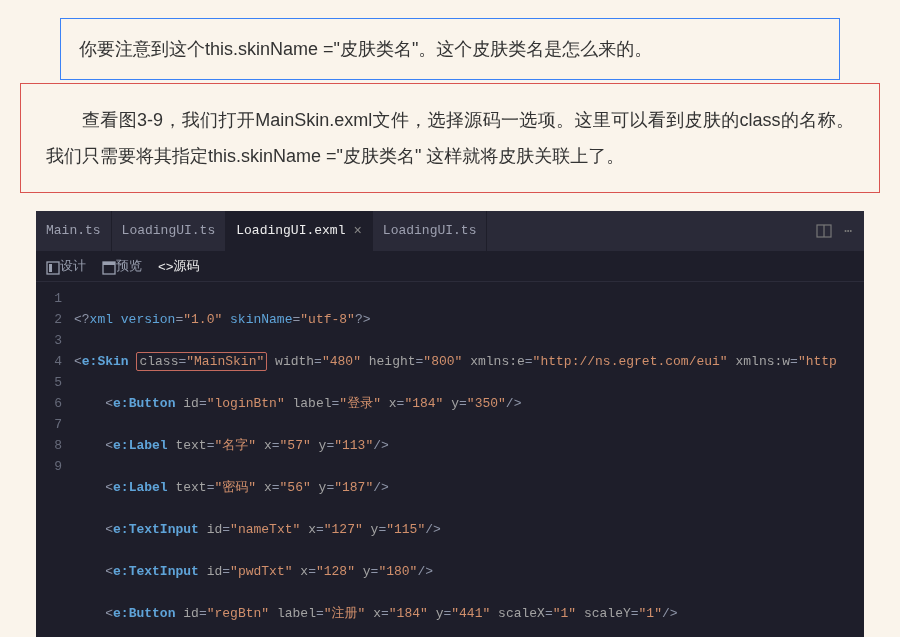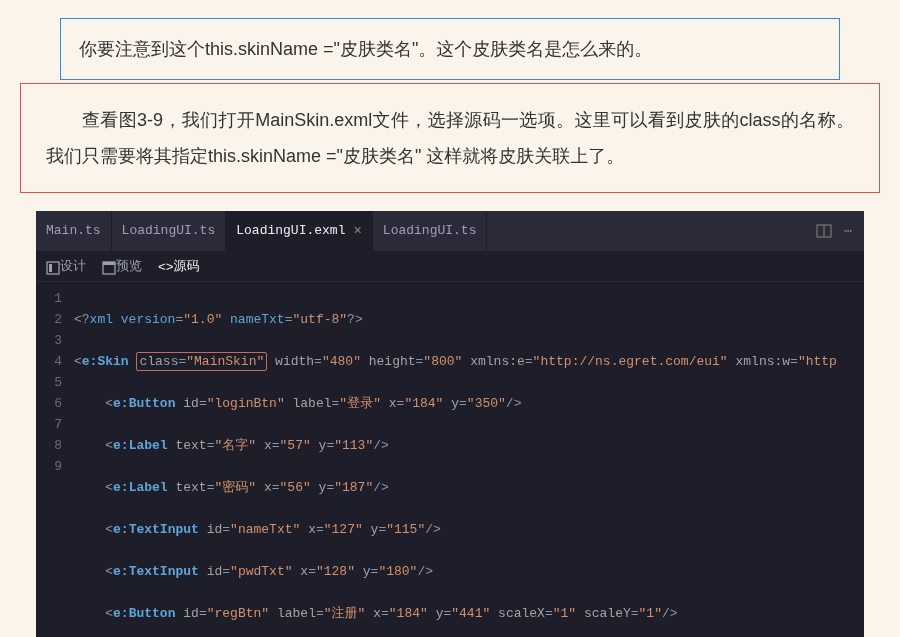--- a/index.html
+++ b/index.html
@@ -182,21 +182,21 @@
       <div>2</div>
       <div>3</div>
       <div>4</div>
       <div>5</div>
       <div>6</div>
       <div>7</div>
       <div>8</div>
       <div>9</div>
     </div>
     <div class="code">
-<div><span class="c-punc">&lt;?</span><span class="c-pi">xml version</span><span class="c-punc">=</span><span class="c-str">"1.0"</span><span class="c-pi"> nameTxt</span><span class="c-punc">=</span><span class="c-str">"utf-8"</span><span class="c-punc">?&gt;</span></div>
+<div><span class="c-punc">&lt;?</span><span class="c-pi">xml version</span><span class="c-punc">=</span><span class="c-str">"1.0"</span><span class="c-pi"> skinName</span><span class="c-punc">=</span><span class="c-str">"utf-8"</span><span class="c-punc">?&gt;</span></div>
 <div><span class="c-punc">&lt;</span><span class="c-tag">e:Skin</span> <span class="hl-box"><span class="c-attr">class</span><span class="c-punc">=</span><span class="c-str">"MainSkin"</span></span> <span class="c-attr">width</span><span class="c-punc">=</span><span class="c-str">"480"</span><span class="c-attr"> height</span><span class="c-punc">=</span><span class="c-str">"800"</span><span class="c-attr"> xmlns:e</span><span class="c-punc">=</span><span class="c-str">"</span><a class="c-url">http://ns.egret.com/eui</a><span class="c-str">"</span><span class="c-attr"> xmlns:w</span><span class="c-punc">=</span><span class="c-str">"</span><a class="c-url">http</a></div>
 <div id="cl3">    <span class="c-punc">&lt;</span><span class="c-tag">e:Button</span> <span class="c-attr">id</span><span class="c-punc">=</span><span class="c-str">"loginBtn"</span> <span class="c-attr">label</span><span class="c-punc">=</span><span class="c-str">"登录"</span> <span class="c-attr">x</span><span class="c-punc">=</span><span class="c-str">"184"</span> <span class="c-attr">y</span><span class="c-punc">=</span><span class="c-str">"350"</span><span class="c-punc">/</span><span class="c-punc">&gt;</span></div>
 <div id="cl4">    <span class="c-punc">&lt;</span><span class="c-tag">e:Label</span> <span class="c-attr">text</span><span class="c-punc">=</span><span class="c-str">"名字"</span> <span class="c-attr">x</span><span class="c-punc">=</span><span class="c-str">"57"</span> <span class="c-attr">y</span><span class="c-punc">=</span><span class="c-str">"113"</span><span class="c-punc">/</span><span class="c-punc">&gt;</span></div>
 <div id="cl5">    <span class="c-punc">&lt;</span><span class="c-tag">e:Label</span> <span class="c-attr">text</span><span class="c-punc">=</span><span class="c-str">"密码"</span> <span class="c-attr">x</span><span class="c-punc">=</span><span class="c-str">"56"</span> <span class="c-attr">y</span><span class="c-punc">=</span><span class="c-str">"187"</span><span class="c-punc">/</span><span class="c-punc">&gt;</span></div>
 <div id="cl6">    <span class="c-punc">&lt;</span><span class="c-tag">e:TextInput</span> <span class="c-attr">id</span><span class="c-punc">=</span><span class="c-str">"nameTxt"</span> <span class="c-attr">x</span><span class="c-punc">=</span><span class="c-str">"127"</span> <span class="c-attr">y</span><span class="c-punc">=</span><span class="c-str">"115"</span><span class="c-punc">/</span><span class="c-punc">&gt;</span></div>
 <div id="cl7">    <span class="c-punc">&lt;</span><span class="c-tag">e:TextInput</span> <span class="c-attr">id</span><span class="c-punc">=</span><span class="c-str">"pwdTxt"</span> <span class="c-attr">x</span><span class="c-punc">=</span><span class="c-str">"128"</span> <span class="c-attr">y</span><span class="c-punc">=</span><span class="c-str">"180"</span><span class="c-punc">/</span><span class="c-punc">&gt;</span></div>
 <div id="cl8">    <span class="c-punc">&lt;</span><span class="c-tag">e:Button</span> <span class="c-attr">id</span><span class="c-punc">=</span><span class="c-str">"regBtn"</span> <span class="c-attr">label</span><span class="c-punc">=</span><span class="c-str">"注册"</span> <span class="c-attr">x</span><span class="c-punc">=</span><span class="c-str">"184"</span> <span class="c-attr">y</span><span class="c-punc">=</span><span class="c-str">"441"</span> <span class="c-attr">scaleX</span><span class="c-punc">=</span><span class="c-str">"1"</span> <span class="c-attr">scaleY</span><span class="c-punc">=</span><span class="c-str">"1"</span><span class="c-punc">/</span><span class="c-punc">&gt;</span></div>
 
     </div>
   </div>

